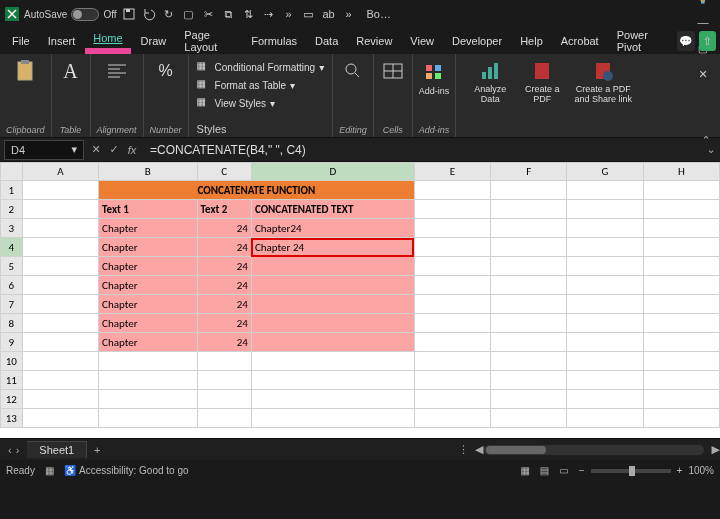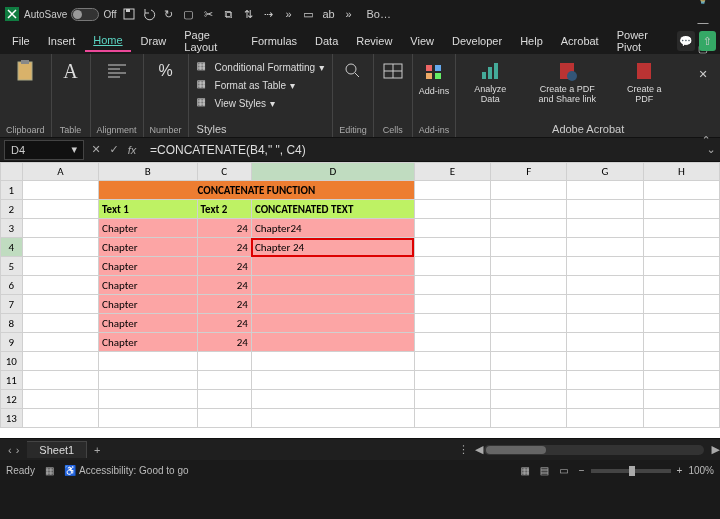--- a/index.html
+++ b/index.html
@@ -11,55 +11,55 @@
   .titlebar .icon { width: 16px; height: 16px; display: inline-flex; align-items: center; justify-content: center; color: #ccc; }
   .autosave { display:flex; align-items:center; gap:4px; font-size:10px; }
   .toggle { width:28px; height:13px; border:1px solid #777; border-radius:7px; position:relative; background:#333;}
   .toggle .knob { width:9px; height:9px; border-radius:50%; background:#999; position:absolute; top:1px; left:1px;}
   .titlebar .right { display:flex; align-items:center; gap:6px;flex-direction:column; }
   .avatar { width:18px; height:18px; border-radius:50%; background:#4a5a6a; display:inline-flex; align-items:center; justify-content:center; font-size:9px; }
   .winbtn { width:26px; height:20px; display:inline-flex; align-items:center; justify-content:center; color:#ccc; }
   
   .menubar { display:flex; align-items:center; height:26px; background:#1a1a1a; padding:0 4px; gap:2px; }
   .menubar .tab { padding:4px 8px; font-size:11px; color:#ddd; cursor:pointer; }
-  .menubar .tab.active { color:#5bd5c3; border-bottom:2px solid #ec4899;text-decoration:underline; }
+  .menubar .tab.active { color:#5bd5c3; border-bottom:6px solid #ec4899;text-decoration:underline; }
   .menubar .rbtn { width:22px; height:20px; background:#2a2a2a; display:inline-flex; align-items:center; justify-content:center; border-radius:3px; margin-left:2px;}
   .menubar .rbtn.green { background:#35a866; }
   
   .ribbon { display:flex; background:#2a2a2a; height:84px; border-bottom:1px solid #111; }
   .group { display:flex; flex-direction:column; align-items:center; justify-content:space-between; padding:4px 6px 2px; border-right:1px solid #444; }
   .group .main { display:flex; flex-direction:column; align-items:center; gap:2px; color:#ddd; }
-  .group .label { font-size:9px; color:#aaa; margin-top:12px; }
+  .group .label { font-size:9px; color:#aaa; margin-top:12px;font-style:italic; }
   .bigicon { width:26px; height:26px; display:inline-flex; align-items:center; justify-content:center; }
   .styles-group { flex:0 0 auto; padding:4px 8px 2px; border-right:1px solid #444; display:flex; flex-direction:column; justify-content:space-between;}
   .styles-row { display:flex; align-items:center; gap:4px; font-size:10px; color:#ddd; height:18px; }
   .styles-row .tiny { width:14px; height:14px; }
   .grp-acrobat { flex:1; display:flex; flex-direction:column; justify-content:space-between; padding:4px 8px 2px;}
-  .grp-acrobat .row { display:flex; gap:16px; }
+  .grp-acrobat .row { display:flex; }
   .ab-item { display:flex; flex-direction:column; align-items:center; font-size:9px; color:#ddd; width:52px; text-align:center;}
   .rib-collapse { position:absolute; right:6px; top:134px; color:#aaa; width:16px; height:12px; display:inline-flex; align-items:center; justify-content:center;}
   
   .formula-row { display:flex; align-items:center; height:24px; background:#1f1f1f; border-bottom:1px solid #111; }
   .namebox { width:80px; height:20px; background:#111; border:1px solid #444; margin:0 4px; display:flex; align-items:center; padding:0 6px; font-size:11px;}
   .fx-btns { display:flex; align-items:center; gap:2px; margin-right:4px;}
   .fx-btns span { width:16px; height:16px; display:inline-flex; align-items:center; justify-content:center; color:#aaa; }
   .formula-input { flex:1; background:#1f1f1f; color:#ddd; font-size:12px; padding:0 6px; height:20px; display:flex; align-items:center;}
   .formula-expand { width:18px; color:#aaa; display:inline-flex; align-items:center; justify-content:center;}
   
   .sheet { background:#fff; color:#000; height:276px; overflow:hidden; position:relative;}
   .grid { border-collapse:collapse; table-layout:fixed; }
   .grid th, .grid td { border:1px solid #d0d0d0; font-size:11px; font-family: Calibri, Arial, sans-serif; }
   .grid th { background:#e6e6e6; text-align:center; font-weight:normal; }
   .col-hdr th { height:18px; }
   .row-hdr { width:22px; background:#e6e6e6; text-align:center; }
   .grid td { height:19px; padding:0 3px; vertical-align:middle; }
   .corner { background:#e6e6e6; width:22px; }
   .selhdr { background:#c0dcc0 !important; }
   .title-row td.span { background:#ed7d31; color:#000; font-weight:bold; text-align:center; }
-  .hdr-row td { background:#bef264; font-weight:bold; }
+  .hdr-row td { background:#fca5a5; font-weight:bold; }
   .data-row td { background:#fca5a5; }
   .tright { text-align:right; }
   .sel-cell { outline:2px solid #137e43; outline-offset:-1px; position:relative;}
   .red-box { outline:2px solid #d00; outline-offset:-2px; }
   
   .tabstrip { display:flex; align-items:center; height:22px; background:#1f1f1f; border-top:1px solid #111; }
   .tabnav { display:flex; gap:4px; padding:0 8px; color:#aaa;}
   .sheettab { background:#2a2a2a; padding:2px 12px; font-size:11px; border-top:1px solid #444; border-right:1px solid #444; color:#ddd;}
   .addsheet { width:20px; text-align:center; color:#aaa;}
   .tabstrip .spacer { flex:1;}
@@ -249,39 +249,38 @@
       <div class="ab-item">
           <span class="bigicon">
             <svg width="22" height="20">
               <rect x="3" y="11" width="4" height="7" fill="#4a9"></rect>
               <rect x="9" y="6" width="4" height="12" fill="#4a9"></rect>
               <rect x="15" y="2" width="4" height="16" fill="#4a9"></rect>
             </svg>
           </span>
           <span>Analyze Data</span>
         </div>
+      <div class="ab-item">
+          <span class="bigicon">
+            <svg width="20" height="20">
+              <rect x="3" y="2" width="14" height="16" fill="#b33"></rect>
+            </svg>
+          </span>
+          <span>Create a PDF</span>
+        </div>
       <div class="ab-item" style="width:70px">
           <span class="bigicon">
             <svg width="20" height="20">
               <rect x="3" y="2" width="14" height="16" fill="#b33"></rect>
               <circle cx="15" cy="15" r="5" fill="#357"></circle>
             </svg>
           </span>
           <span>Create a PDF and Share link</span>
         </div>
-      <div class="ab-item">
-          <span class="bigicon">
-            <svg width="20" height="20">
-              <rect x="3" y="2" width="14" height="16" fill="#b33"></rect>
-            </svg>
-          </span>
-          <span>Create a PDF</span>
-        </div>
-    </div>
-    <span class="label" style="text-align:center">Adobe Acrobat</span>
+    </div>
   </div>
 </div>
 <span class="rib-collapse">⌃</span>
 
 <div class="formula-row">
   <div class="namebox">
       <span>D4</span>
       <span style="margin-left:auto">▾</span>
     </div>
   <div class="fx-btns">

